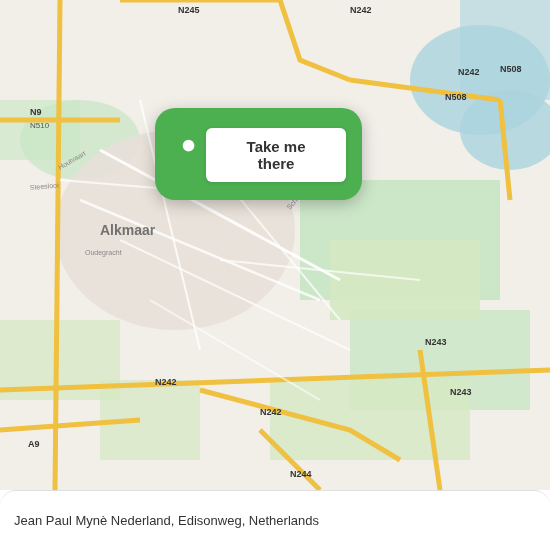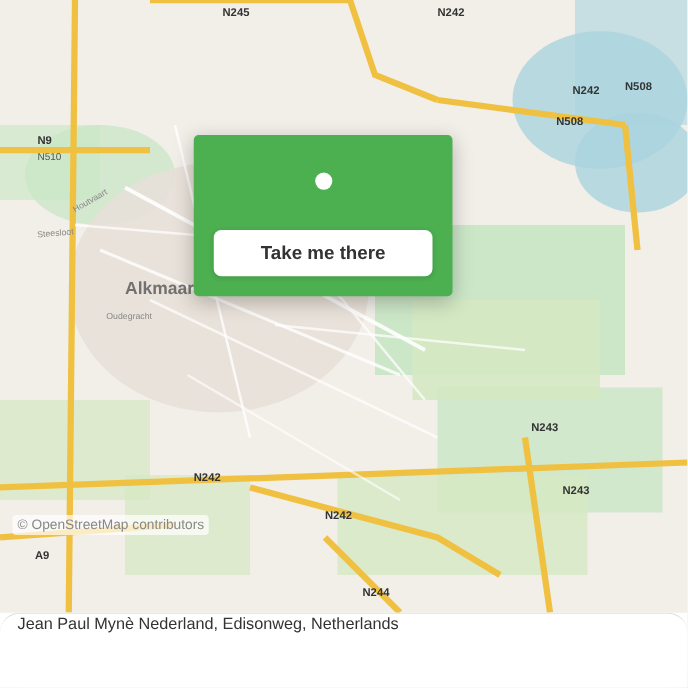--- a/index.html
+++ b/index.html
@@ -26,24 +26,23 @@
       width: 100%; height: 100%;
     }
 
     
     .popup-card {
       position: absolute;
       top: 108px;
       left: 155px;
       width: 207px;
       background: #4CAF50;
-      border-radius: 4px;
+      border-radius: 20px;
       padding: 18px 16px 16px 16px;
       display: flex;
-      flex-direction: column;
       align-items: center;
       box-shadow: 0 4px 16px rgba(0,0,0,0.25);
       z-index: 10;
     }
 
     .pin-icon {
       width: 48px;
       height: 48px;
       margin-bottom: 10px;
     }
@@ -62,21 +61,21 @@
       box-shadow: 0 1px 4px rgba(0,0,0,0.12);
     }
 
     
     .bottom-bar {
       width: 550px;
       height: 60px;
       background: #fff;
       border-top: 1px solid #e0e0e0;
       display: flex;
-      align-items: flex-start;
+      align-items: center;
       padding: 0 14px;
       gap: 10px;
       border-radius: 16px;
     }
 
     .bottom-text {
       font-size: 13px;
       color: #333;
       flex: 1;
     }
@@ -191,21 +190,18 @@
 
     <svg class="pin-icon" viewBox="0 0 48 56" xmlns="http://www.w3.org/2000/svg">
       <circle cx="24" cy="22" r="20" fill="#4CAF50"></circle>
       <circle cx="24" cy="22" r="8" fill="#fff"></circle>
       <path d="M24 38 Q14 50 24 56 Q34 50 24 38Z" fill="#4CAF50"></path>
     </svg>
 
     <button class="take-me-btn">Take me there</button>
   </div>
 
-  <div class="copyright-text">
-    <span>© OpenStreetMap contributors</span>
-  </div>
 </div>
 
 <div class="bottom-bar">
   <span class="bottom-text">Jean Paul Mynè Nederland, Edisonweg, Netherlands</span>
 
 </div>
 
 </body></html>

